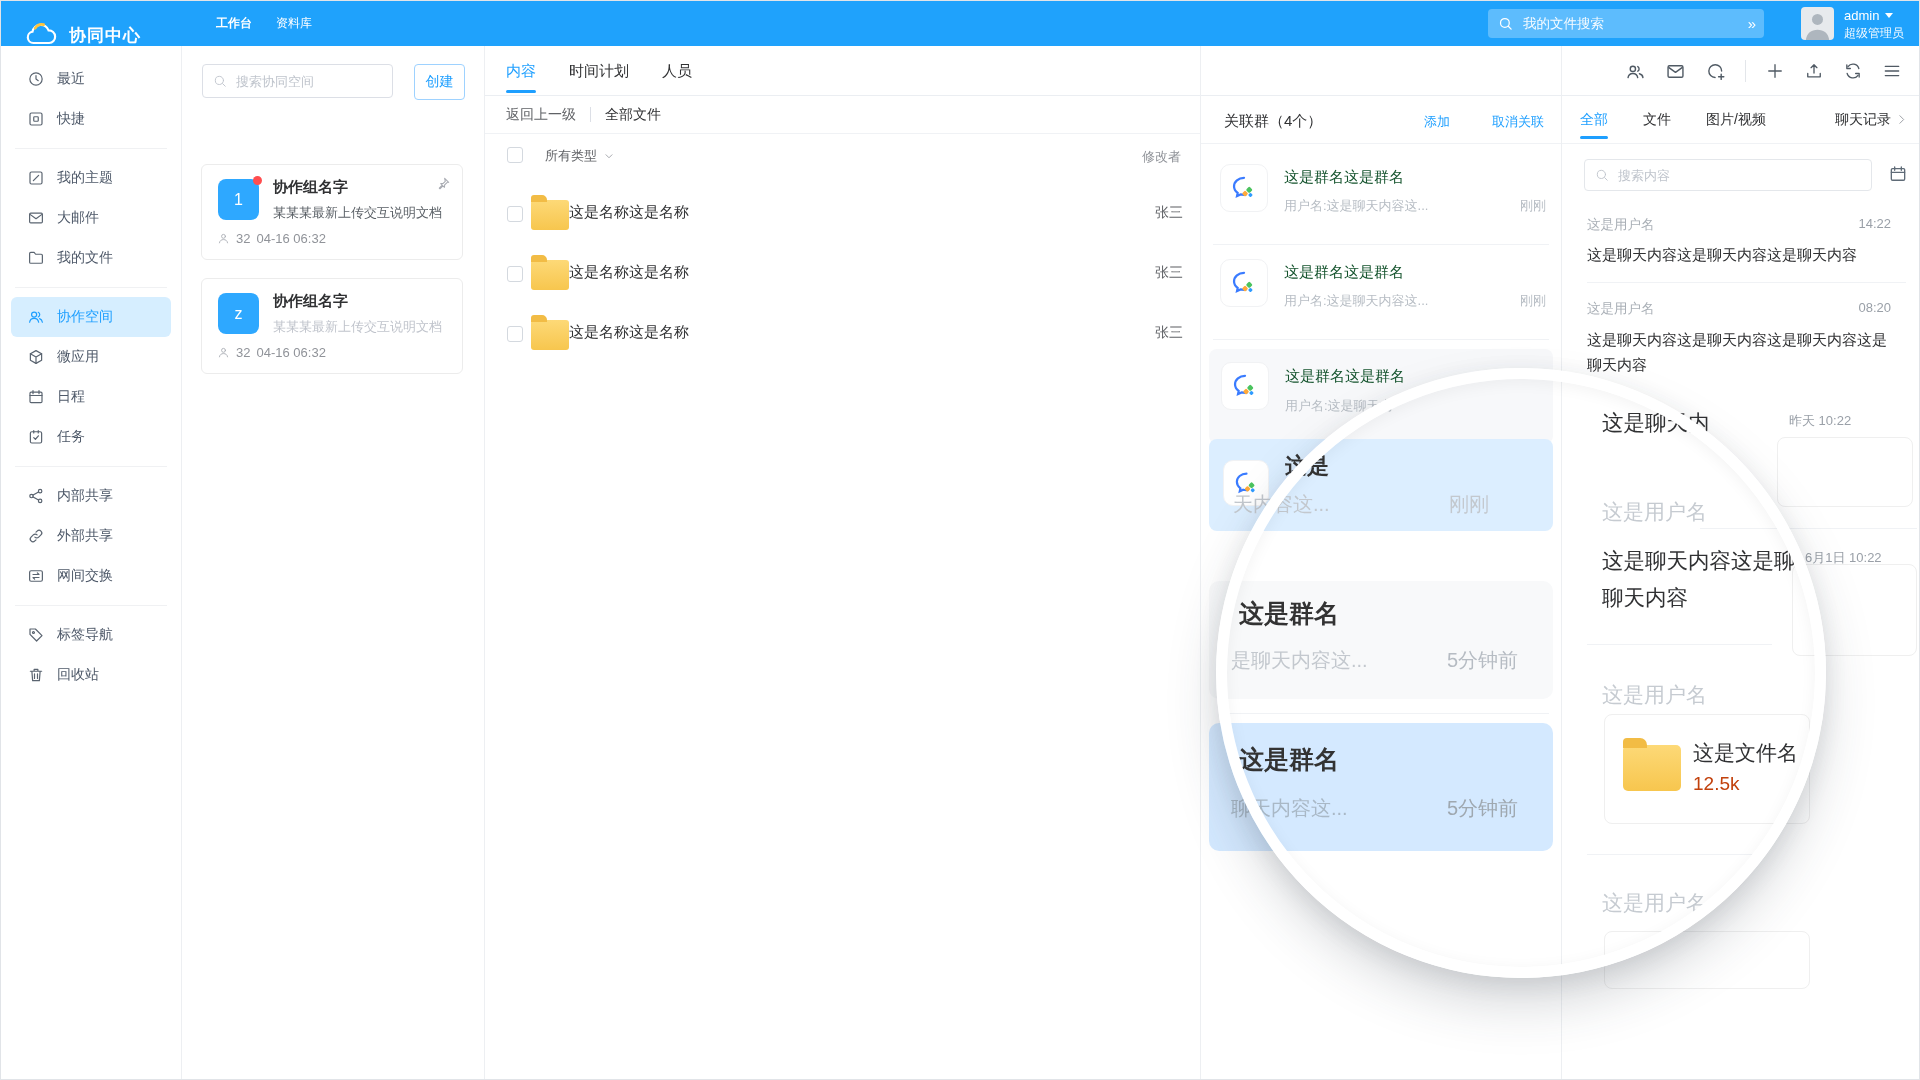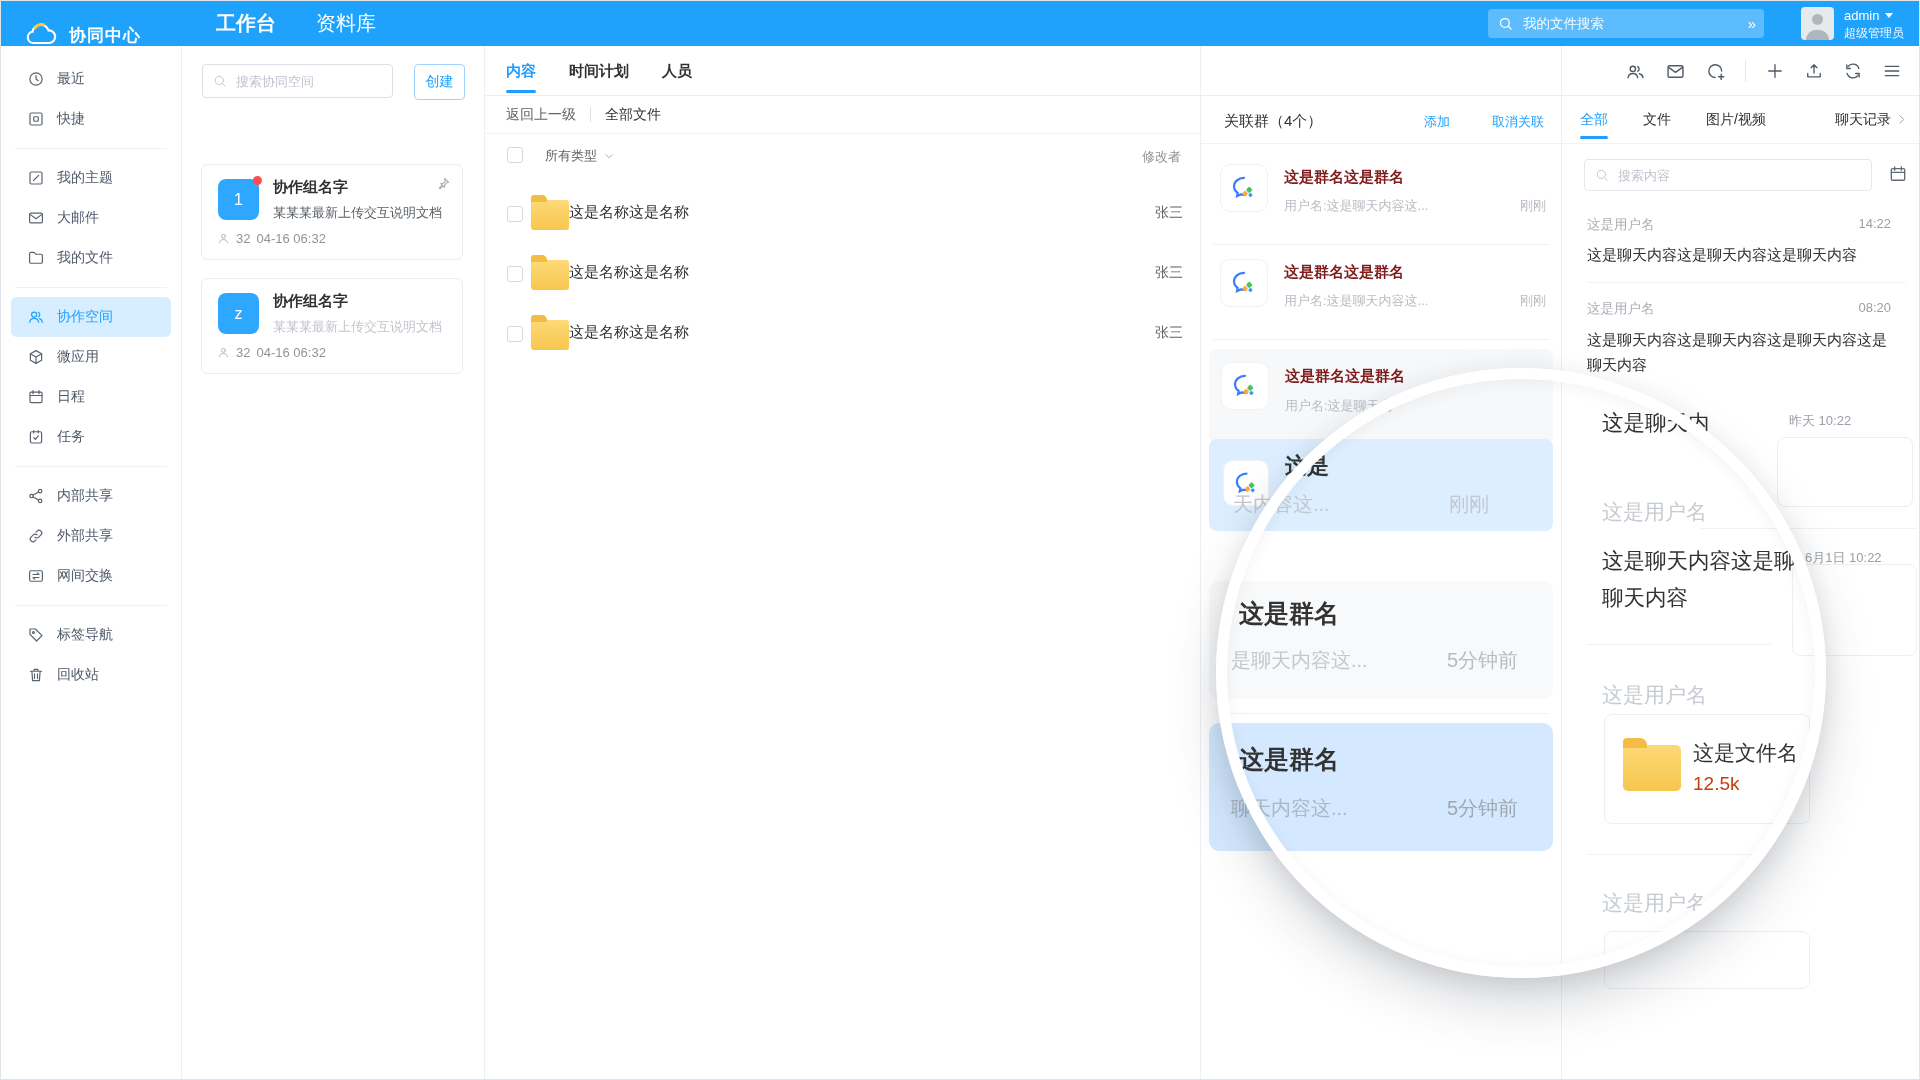--- a/index.html
+++ b/index.html
@@ -5,21 +5,21 @@
   html,body{margin:0;padding:0;background:#f2f3f5;}
   body{font-family:"Liberation Sans","DejaVu Sans",sans-serif;-webkit-font-smoothing:antialiased;}
   .app{position:relative;width:1920px;height:1080px;background:#fff;overflow:hidden;border:1px solid #e1e4e8;box-sizing:border-box;}
   .abs{position:absolute;}
   .ic{stroke:currentColor;fill:none;stroke-width:1.6;stroke-linecap:round;stroke-linejoin:round;display:block;}
 
   
   .topbar{position:absolute;top:0;left:0;width:1920px;height:45px;background:#1FA2FC;color:#fff;}
   .brand{position:absolute;left:22px;top:12px;height:45px;display:flex;align-items:center;gap:10px;}
   .brand-name{font-size:17px;font-weight:bold;letter-spacing:1px;}
-  .topnav{position:absolute;left:215px;top:0;height:45px;display:flex;align-items:center;gap:40px;font-size:20px;}
+  .topnav{position:absolute;left:215px;top:0;height:45px;display:flex;align-items:center;gap:24px;font-size:12px;}
   .topnav .nav-item{cursor:pointer;}
   .topnav .nav-item.active{font-weight:bold;}
   .topsearch{position:absolute;left:1487px;top:8px;width:276px;height:29px;background:rgba(255,255,255,.28);border-radius:4px;display:flex;align-items:center;padding:0 10px;box-sizing:border-box;gap:8px;}
   .topsearch input{flex:1;background:transparent;border:none;outline:none;color:#4c1d95;font-size:13.5px;font-family:inherit;}
   .topsearch input::placeholder{color:rgba(255,255,255,.95);}
   .topsearch .submit{font-size:15px;color:#fff;letter-spacing:-2px;cursor:pointer;}
   .avatar{position:absolute;left:1800px;top:6px;width:33px;height:33px;border-radius:4px;background:#E7EAED;overflow:hidden;}
   .user-name{position:absolute;left:1843px;top:7px;font-size:13px;display:flex;align-items:center;gap:6px;}
   .caret{width:0;height:0;border-left:4px solid transparent;border-right:4px solid transparent;border-top:5px solid #fff;display:inline-block;}
   .user-role{position:absolute;left:1843px;top:24px;font-size:12px;color:rgba(255,255,255,.95);}
@@ -49,21 +49,21 @@
   .gc-avatar{position:absolute;left:16px;top:14px;width:41px;height:41px;border-radius:8px;background:#2EA8FF;color:#fff;font-size:16px;display:flex;align-items:center;justify-content:center;}
   .gc-dot{position:absolute;right:-3px;top:-3px;width:9px;height:9px;border-radius:50%;background:#FF4D4F;}
   .gc-title{position:absolute;left:71px;top:13px;font-size:15px;color:#303133;font-weight:600;}
   .gc-pin{position:absolute;right:11px;top:11px;color:#A8ABB2;}
   .gc-desc{position:absolute;left:71px;top:39px;font-size:13px;width:178px;white-space:nowrap;overflow:hidden;}
   .gc-desc.dark{color:#5A6066;} .gc-desc.light{color:#C0C4CC;}
   .gc-meta{position:absolute;left:15px;top:66px;display:flex;align-items:center;gap:6px;font-size:13px;color:#909399;}
 
   
   .strip{position:absolute;left:0;top:0;width:715px;height:50px;border-bottom:1px solid #EBEEF2;box-sizing:border-box;}
-  .strip-tabs{position:absolute;left:21px;top:0;height:50px;display:flex;gap:33px;font-size:15px;color:#303133;font-weight:bold;}
+  .strip-tabs{position:absolute;left:21px;top:0;height:50px;display:flex;gap:33px;font-size:15px;color:#303133;}
   .mtab{position:relative;display:flex;align-items:center;cursor:pointer;}
   .mtab.active{color:#1E9FFF;}
   .mtab.active::after{content:"";position:absolute;left:0;right:0;bottom:3px;height:3px;border-radius:2px;background:#1E9FFF;}
   .crumb{position:absolute;left:0;top:50px;width:715px;height:38px;border-bottom:1px solid #F0F2F5;box-sizing:border-box;display:flex;align-items:center;text-align:right;}
   .crumb .back{margin-left:21px;font-size:14px;color:#606266;cursor:pointer;}
   .crumb .vsep{width:1px;height:15px;background:#DCDFE6;margin:0 14px;}
   .crumb .cur{font-size:14px;color:#303133;cursor:pointer;}
   .filter-row{position:absolute;left:0;top:88px;width:715px;height:44px;}
   .checkbox{width:14px;height:14px;border:1px solid #D4D9DF;border-radius:3px;background:#fff;cursor:pointer;}
   .type-filter{position:absolute;left:60px;top:13px;display:flex;align-items:center;gap:6px;font-size:13px;color:#606266;cursor:pointer;}
@@ -79,21 +79,21 @@
   .tool{cursor:pointer;display:flex;}
   .tools .tsep{width:1px;height:22px;background:#E3E6EA;}
 
   
   .rg-head{position:absolute;left:0;top:50px;width:361px;height:48px;border-bottom:1px solid #F0F2F5;box-sizing:border-box;}
   .rg-title{position:absolute;left:23px;top:16px;font-size:15px;color:#303133;}
   .rg-link{position:absolute;top:17px;font-size:13px;color:#1E9FFF;cursor:pointer;}
   .wecom{width:48px;height:48px;border:1px solid #F1F2F4;border-radius:10px;background:#fff;display:flex;align-items:center;justify-content:center;box-sizing:border-box;}
   .rg-item{position:absolute;left:0;width:361px;height:80px;cursor:pointer;}
   .rg-icon{position:absolute;left:19px;top:0;}
-  .rg-name{position:absolute;left:83px;top:4px;font-size:15px;font-weight:700;color:#7f1d1d;}
+  .rg-name{position:absolute;left:83px;top:4px;font-size:15px;font-weight:400;color:#14532d;}
   .rg-prev{position:absolute;left:83px;top:33px;font-size:13px;color:#B7BDC4;white-space:nowrap;overflow:hidden;}
   .rg-time{position:absolute;right:16px;top:33px;font-size:13px;color:#B7BDC4;}
   .rg-div{position:absolute;left:12px;width:336px;height:1px;background:#F0F2F5;}
   .rg-card{position:absolute;left:8px;width:344px;border-radius:8px;}
 
   
   .chat-tabs{position:absolute;left:0;top:50px;width:360px;height:48px;border-bottom:1px solid #F0F2F5;box-sizing:border-box;display:flex;align-items:center;padding:0 14px 0 18px;gap:35px;font-size:14px;color:#303133;}
   .ctab{position:relative;height:48px;display:flex;align-items:center;cursor:pointer;}
   .ctab.active{color:#1E9FFF;}
   .ctab.active::after{content:"";position:absolute;left:0;right:0;bottom:5px;height:3px;border-radius:2px;background:#1E9FFF;}

